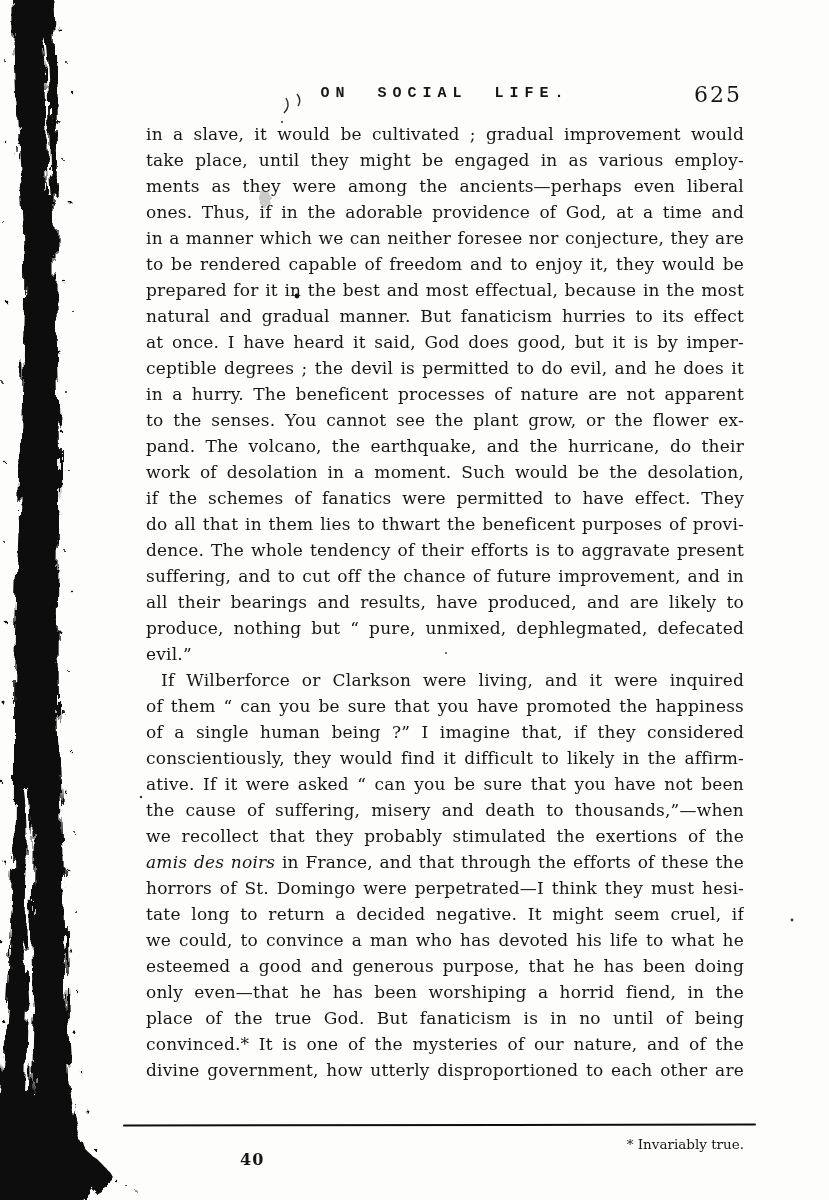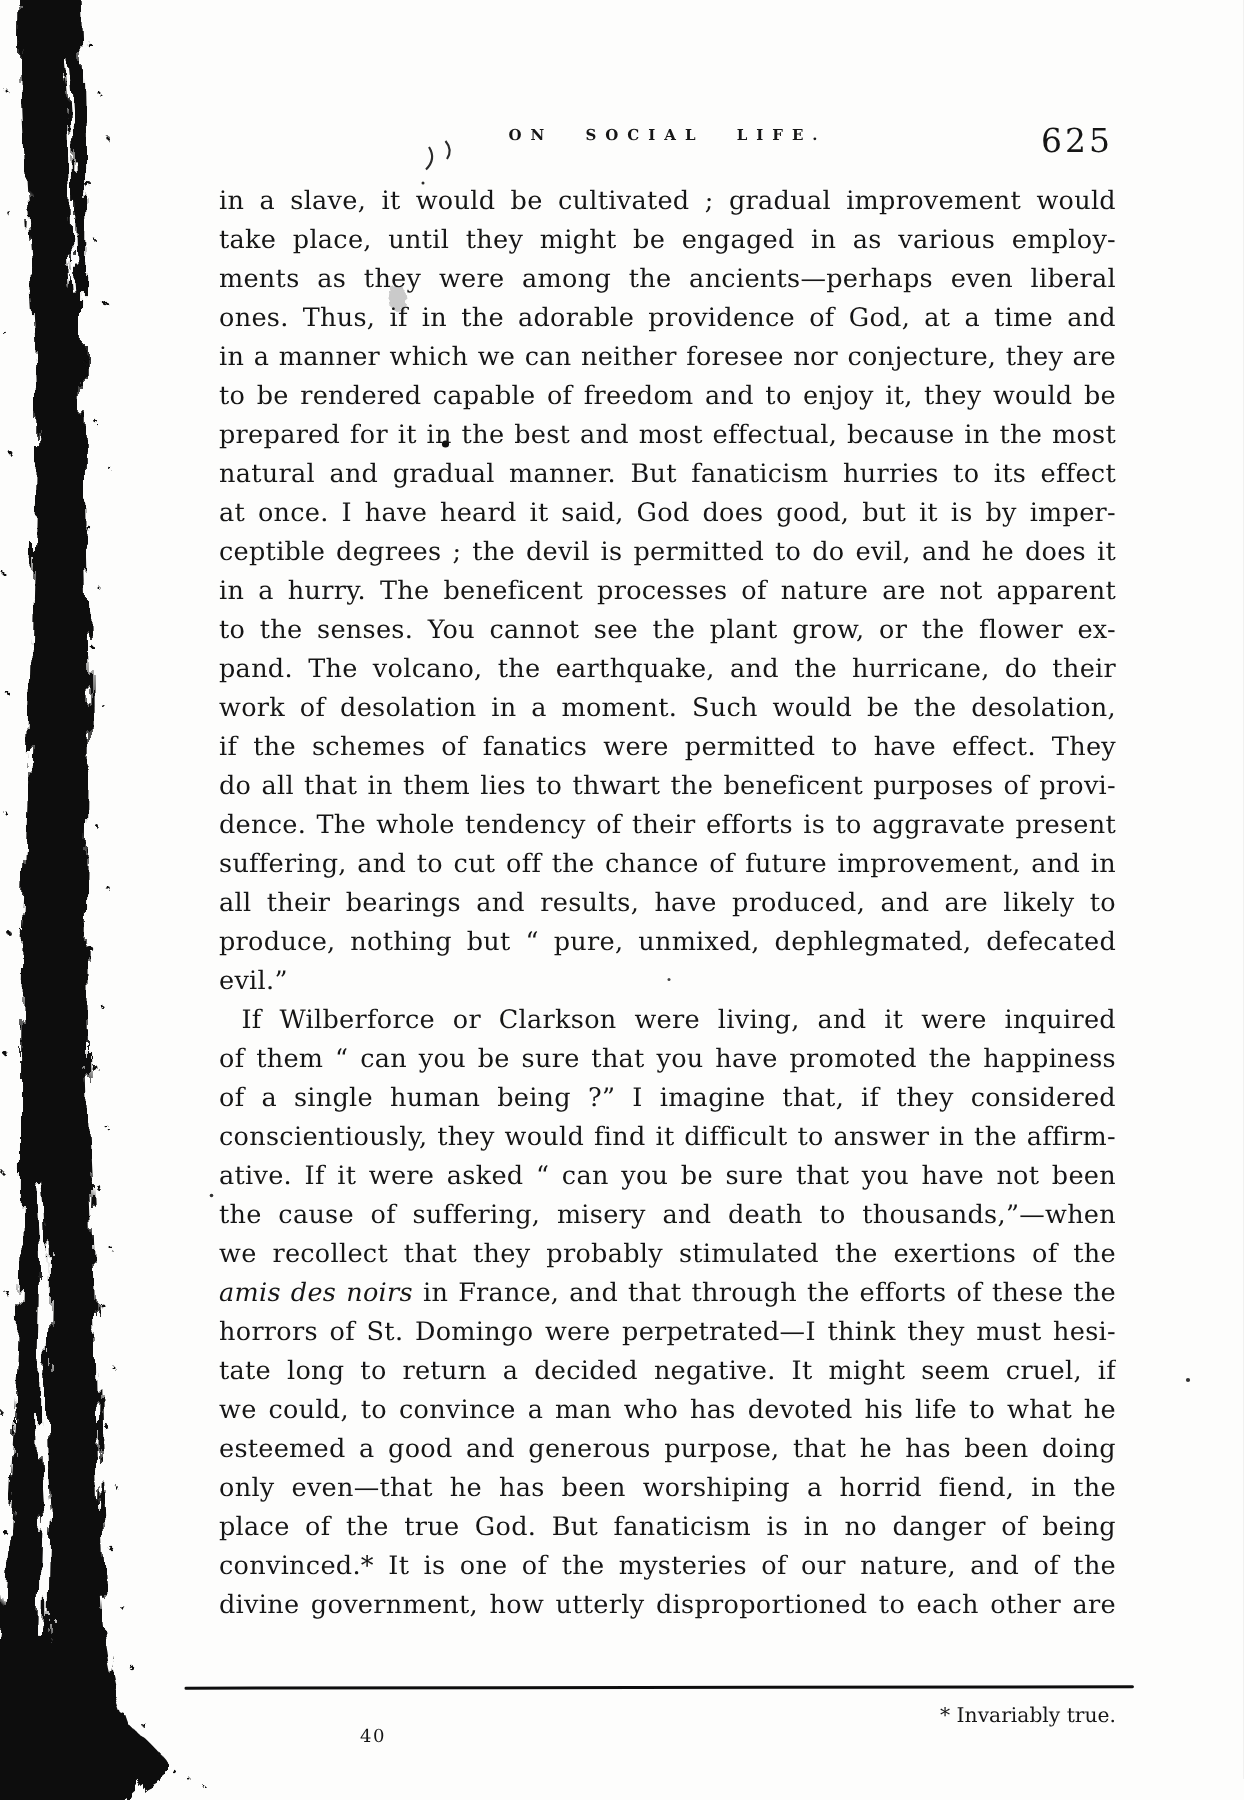--- a/index.html
+++ b/index.html
@@ -6,21 +6,21 @@
   html,body { margin:0; padding:0; background:#e8e8e8; }
   .page {
     position:relative; width:829px; height:1200px; overflow:hidden;
     background:var(--paper); color:var(--ink);
     font-family:"DejaVu Serif","Liberation Serif",serif;
   }
   .gutter { position:absolute; left:0; top:0; pointer-events:none; }
   .header { position:absolute; left:146px; top:82px; width:598px; height:28px; }
   .header .title {
     position:absolute; left:50%; top:3px; transform:translateX(-50%);
-    font-size:10px; font-weight:700; letter-spacing:6px; word-spacing:12px; white-space:nowrap;
+    font-size:15px; font-weight:700; letter-spacing:6px; word-spacing:12px; white-space:nowrap;font-family:Liberation Mono, monospace;
   }
   .header .pagenum {
     position:absolute; right:2px; top:0; font-size:22px; letter-spacing:2px;
   }
   .text-block {
     position:absolute; left:146px; top:121px; width:598px;
     font-size:17px; line-height:26px; letter-spacing:0.2px;
   }
   .line {
     height:26px; overflow:hidden;
@@ -30,21 +30,21 @@
   .line.endline { text-align-last:left; }
   .rule {
     position:absolute; left:123px; top:1124px; width:633px; height:2.4px;
     background:#0e0e0e; border-radius:2px; transform:rotate(-0.08deg);
   }
   .footnote {
     position:absolute; left:146px; top:1136px; width:598px; padding-left:28px;
     box-sizing:border-box; text-align:right; font-size:13.5px;
   }
   .signature {
-    position:absolute; left:240px; top:1150px; font-size:12px; font-weight:400; letter-spacing:1px;
+    position:absolute; left:240px; top:1150px; font-size:16px; font-weight:700; letter-spacing:1px;
   }
 </style>
 </head>
 <body>
 
 <div class="page">
 
   <svg class="gutter" width="829" height="1200" viewBox="0 0 829 1200" aria-hidden="true">
     <defs>
       <filter id="rough" x="-30%" y="-5%" width="160%" height="110%">
@@ -152,31 +152,31 @@
         <div class="line">dence. The whole tendency of their efforts is to aggravate present</div>
         <div class="line">suffering, and to cut off the chance of future improvement, and in</div>
         <div class="line">all their bearings and results, have produced, and are likely to</div>
         <div class="line">produce, nothing but “ pure, unmixed, dephlegmated, defecated</div>
         <div class="line endline">evil.”</div>
       </div>
     <div>
         <div class="line indent">If Wilberforce or Clarkson were living, and it were inquired</div>
         <div class="line">of them “ can you be sure that you have promoted the happiness</div>
         <div class="line">of a single human being ?”  I imagine that, if they considered</div>
-        <div class="line">conscientiously, they would find it difficult to answer in the affirm-</div>
+        <div class="line">conscientiously, they would find it difficult to likely in the affirm-</div>
         <div class="line">ative. If it were asked “ can you be sure that you have not been</div>
         <div class="line">the cause of suffering, misery and death to thousands,”—when</div>
         <div class="line">we recollect that they probably stimulated the exertions of the</div>
         <div class="line"><i>amis des noirs</i> in France, and that through the efforts of these the</div>
         <div class="line">horrors of St. Domingo were perpetrated—I think they must hesi-</div>
         <div class="line">tate long to return a decided negative. It might seem cruel, if</div>
         <div class="line">we could, to convince a man who has devoted his life to what he</div>
         <div class="line">esteemed a good and generous purpose, that he has been doing</div>
         <div class="line">only even—that he has been worshiping a horrid fiend, in the</div>
-        <div class="line">place of the true God. But fanaticism is in no danger of being</div>
+        <div class="line">place of the true God. But fanaticism is in no until of being</div>
         <div class="line">convinced.* It is one of the mysteries of our nature, and of the</div>
         <div class="line">divine government, how utterly disproportioned to each other are</div>
       </div>
   </div>
 
   <div class="rule"></div>
   <div class="footnote">* Invariably true.</div>
   <div class="signature">40</div>
 
 </div>

